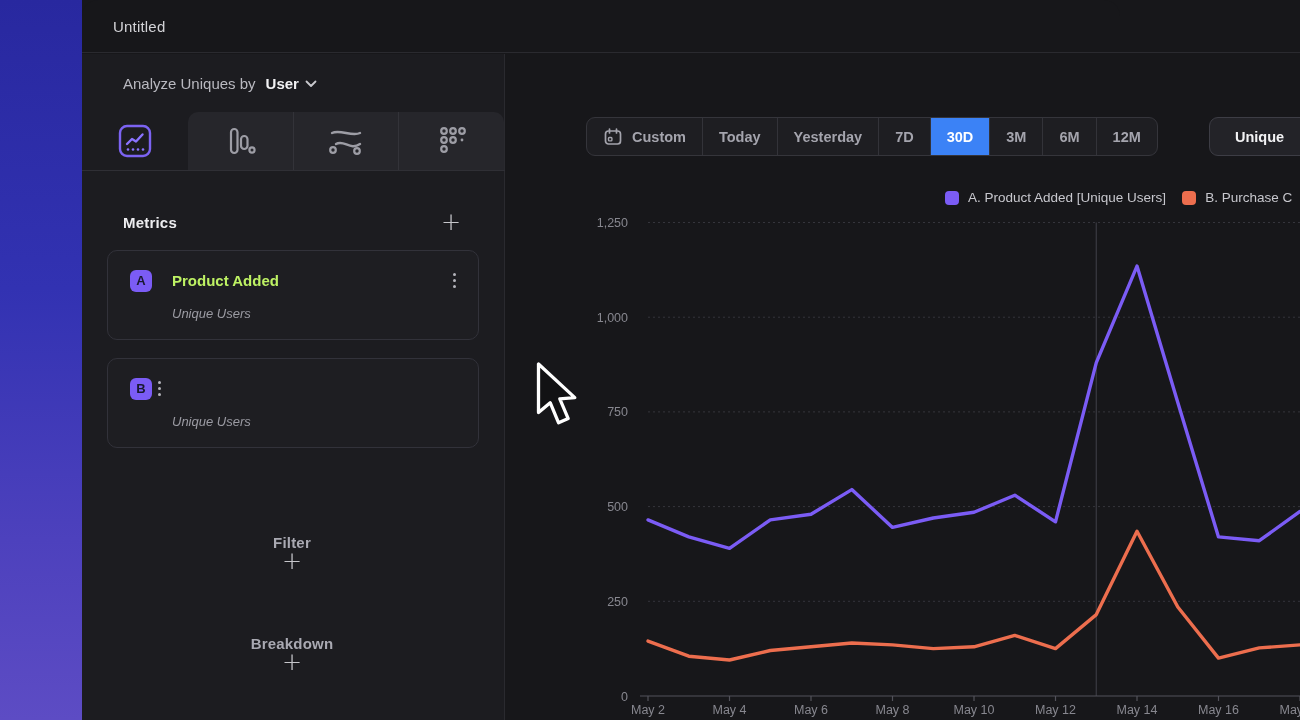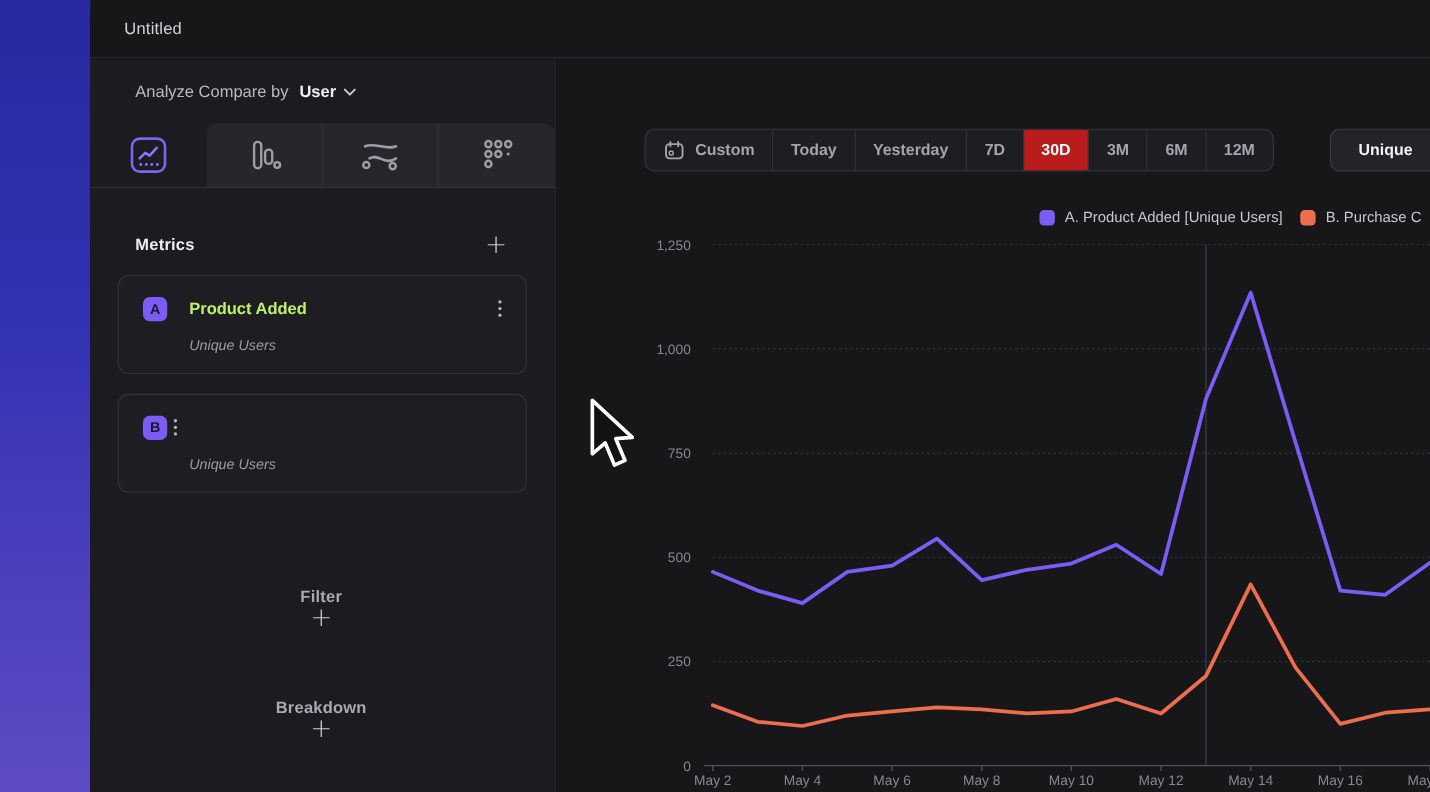--- a/index.html
+++ b/index.html
@@ -57,21 +57,21 @@
   .breakdown-header { margin-top:64px;flex-direction:column; }
 
   
   .panel { position:absolute; left:424px; top:54px; width:794px; height:666px; background:#17171a; }
 
   .range-bar { position:absolute; left:80px; top:63px; height:39px; display:flex;
     background:#1e1e22; border:1px solid #35353b; border-radius:9px; overflow:hidden; }
   .range-cell { display:flex; align-items:center; justify-content:center; gap:9px;
     padding:0 16px; color:#a4a4ad; font-size:14.5px; font-weight:600; cursor:pointer; white-space:nowrap; }
   .range-cell + .range-cell { border-left:1px solid #333339; }
-  .range-cell.selected { background:#b91c1c; color:#ffffff; font-weight:700; }
+  .range-cell.selected { background:#3b82f6; color:#ffffff; font-weight:700; }
 
   .compare-btn { position:absolute; left:703px; top:63px; height:39px; width:130px;
     background:#232328; border:1px solid #3d3d45; border-radius:9px; color:#f2f2f4;
     font-size:14.5px; font-weight:700; display:flex; align-items:center; padding-left:25px; cursor:pointer; }
 
   .legend { position:absolute; left:439px; top:136px; display:flex; gap:16px; white-space:nowrap; }
   .legend-item { display:flex; align-items:center; gap:9px; color:#c7c7cd; font-size:13.5px; }
   .legend-swatch { width:14px; height:14px; border-radius:4px; flex:0 0 auto; }
 
   
@@ -88,21 +88,21 @@
 
   <div class="app">
 
     <div class="topbar">
       <span class="title">Untitled</span>
     </div>
 
     <div class="sidebar">
 
       <div class="analyze-row">
-        <span class="analyze-prefix">Analyze Compare by</span>
+        <span class="analyze-prefix">Analyze Uniques by</span>
         <span class="analyze-value">
           <span>User</span>
           <svg width="12" height="8" viewBox="0 0 12 8">
             <polyline points="1.5,1.5 6,6 10.5,1.5" fill="none" stroke="#c9c9ce" stroke-width="1.8" stroke-linecap="round" stroke-linejoin="round"></polyline>
           </svg>
         </span>
       </div>
 
       <div class="tabs-row">
         <div class="tab-active">

